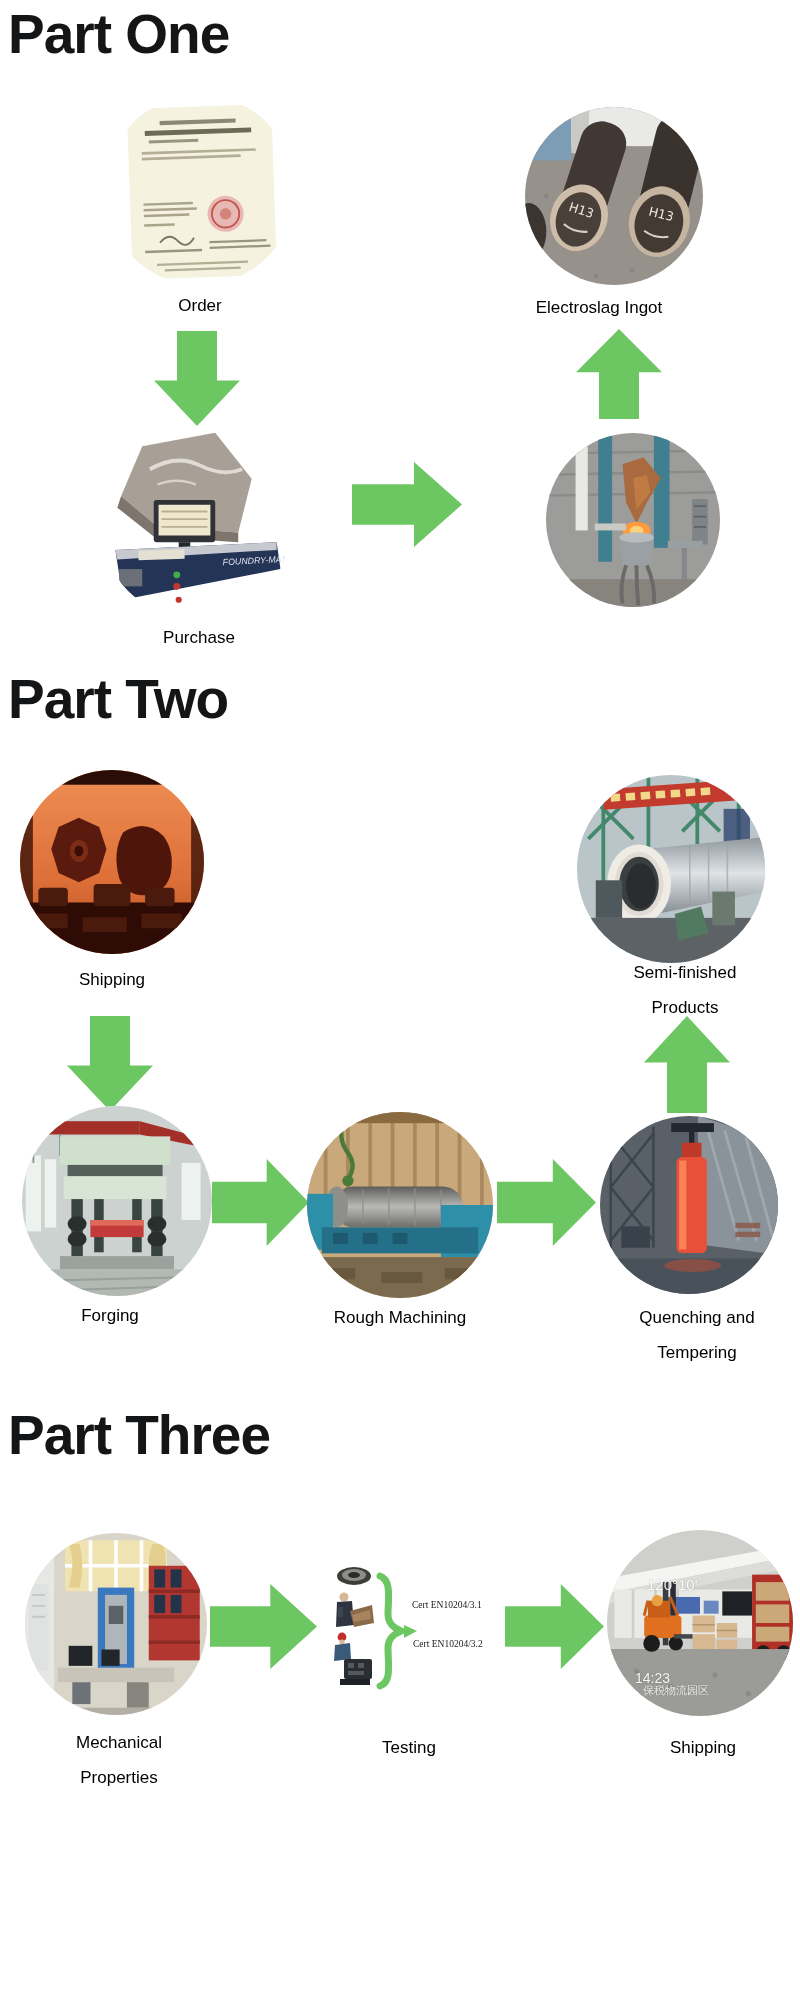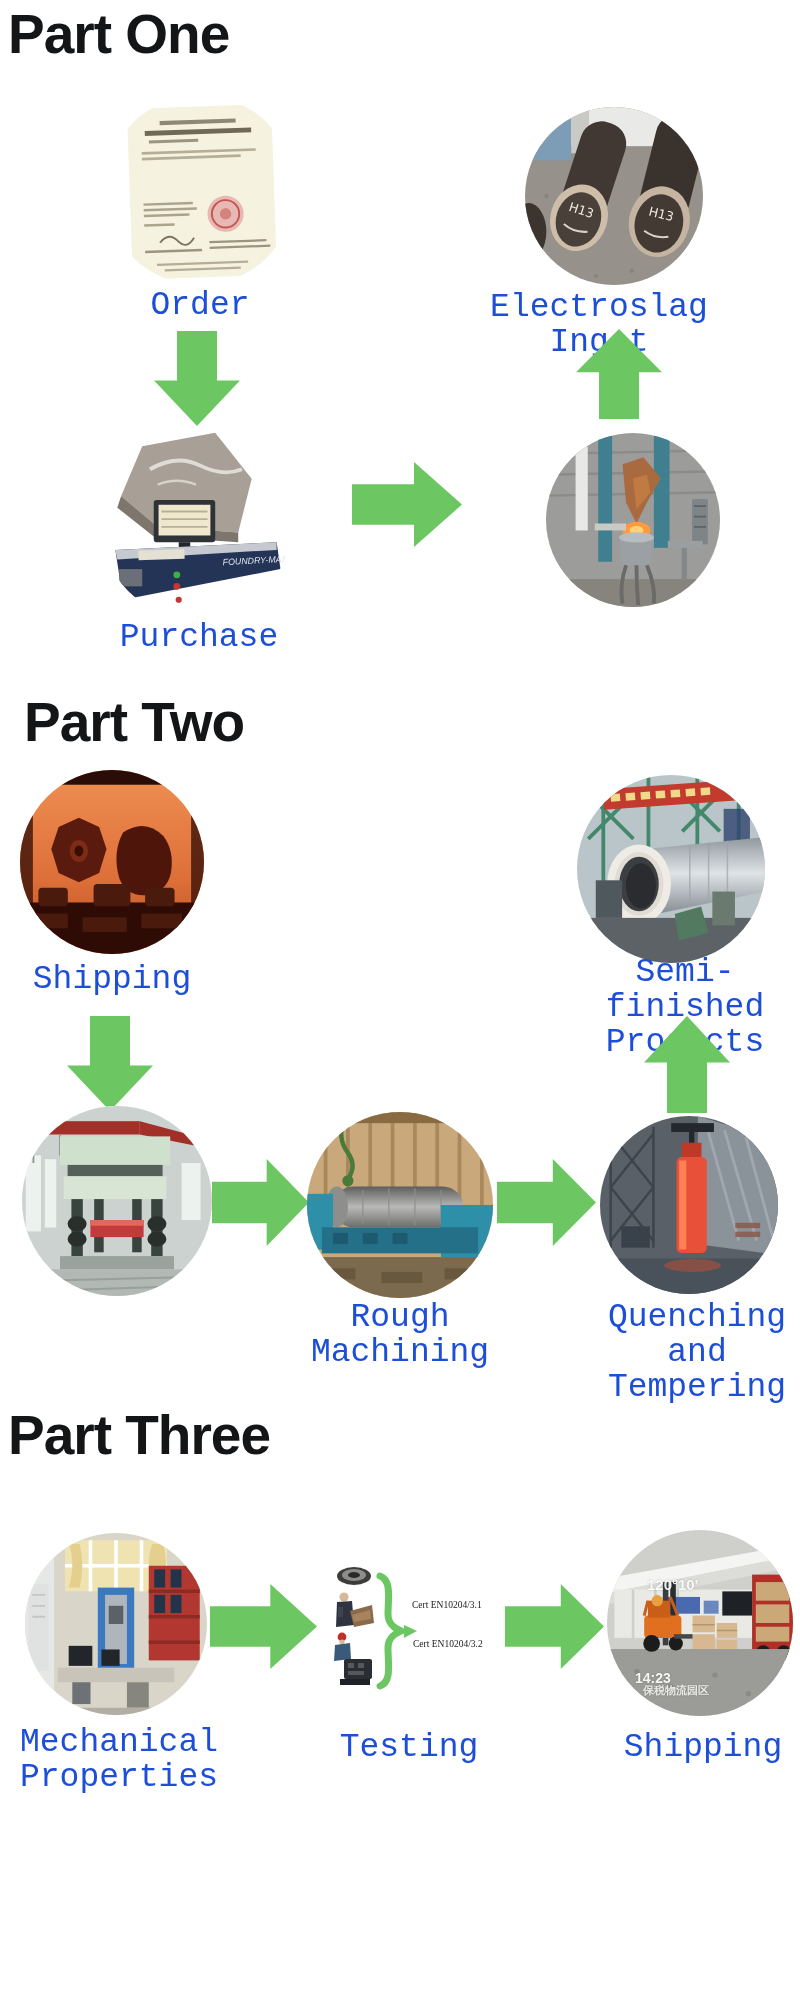--- a/index.html
+++ b/index.html
@@ -1,19 +1,19 @@
 <!DOCTYPE html>
 <html style="--green: #6cc763;"><head>
 <meta charset="utf-8">
 <style>
   html,body{margin:0;padding:0;background:#ffffff;}
   .canvas{position:relative;width:800px;height:2000px;background:#ffffff;overflow:hidden;
           font-family:"Liberation Sans","DejaVu Sans",sans-serif;color:#17181a;}
   .part-title{position:absolute;font-size:55px;font-weight:700;letter-spacing:-1px;color:#141517;white-space:nowrap;}
-  .node-label{position:absolute;font-size:33px;line-height:35px;text-align:center;color:#1d4ed8;font-family:Liberation Mono, monospace;}
+  .node-label{position:absolute;font-size:17px;line-height:35px;text-align:center;color:#000000;}
   .photo{position:absolute;border-radius:50%;overflow:hidden;background:#fff;}
   .photo svg{display:block;width:100%;height:100%;}
   .arrow{position:absolute;}
   .arrow svg{display:block;width:100%;height:100%;}
   .arrow polygon{fill:var(--green,#6cc763);}
   .cert-text{position:absolute;font-family:"Liberation Serif","DejaVu Serif",serif;font-size:9.5px;color:#1a1a1a;white-space:nowrap;}
   .ship-overlay{position:absolute;color:rgba(255,255,255,.92);font-size:12px;text-shadow:0 0 2px rgba(0,0,0,.25);white-space:nowrap;}
 </style>
 </head>
 <body>
@@ -164,21 +164,21 @@
           <line x1="44" y1="76" x2="40" y2="90"></line>
           <line x1="60" y1="76" x2="64" y2="90"></line>
         </g>
       <rect x="70" y="62" width="20" height="4" fill="#9aa0a2"></rect>
       <rect x="78" y="66" width="3" height="18" fill="#84888a"></rect>
     </svg>
   </div>
 
   <div class="node-label" style="left:99px;top:620px;width:200px;">Purchase</div>
 
-  <div class="part-title" style="left:8px;top:690px;margin-left:16px;">Part Two</div>
+  <div class="part-title" style="left:8px;top:667px;">Part Two</div>
 
   <div class="photo" style="left:20px;top:770px;width:184px;height:184px;">
     <svg viewBox="0 0 100 100" preserveAspectRatio="none">
       <defs>
         <linearGradient id="heatbg" x1="0" y1="0" x2="0" y2="1">
           <stop offset="0" stop-color="#ef8f54"></stop>
             <stop offset=".6" stop-color="#dd6f38"></stop>
             <stop offset="1" stop-color="#b44f22"></stop>
         </linearGradient>
       </defs>
@@ -392,20 +392,21 @@
       <rect x="0" y="80" width="100" height="20" fill="#49515a"></rect>
       <ellipse cx="52" cy="84" rx="16" ry="3.6" fill="#b0503a" opacity=".6"></ellipse>
       <rect x="12" y="62" width="16" height="12" fill="#39414a"></rect>
       <g fill="#8a5a4a" opacity=".85">
           <rect x="76" y="60" width="14" height="3"></rect>
           <rect x="76" y="65" width="14" height="3"></rect>
         </g>
     </svg>
   </div>
 
+  <div class="node-label" style="left:10px;top:1298px;width:200px;">Forging</div>
   <div class="node-label" style="left:280px;top:1300px;width:240px;">Rough Machining</div>
   <div class="node-label" style="left:587px;top:1300px;width:220px;">
     <div>Quenching and</div>
     <div>Tempering</div>
   </div>
 
   <div class="part-title" style="left:8px;top:1403px;">Part Three</div>
 
   <div class="photo" style="left:25px;top:1533px;width:182px;height:182px;">
     <svg viewBox="0 0 100 100" preserveAspectRatio="none">
@@ -492,21 +493,21 @@
   </div>
   <div class="cert-text" style="left:412px;top:1600px;">Cert EN10204/3.1</div>
   <div class="cert-text" style="left:413px;top:1639px;">Cert EN10204/3.2</div>
 
   <div class="arrow" style="left:505px;top:1584px;width:99px;height:85px;">
     <svg viewBox="0 0 110 84" preserveAspectRatio="none">
         <polygon points="0,22 62,22 62,0 110,42 62,84 62,62 0,62"></polygon>
       </svg>
   </div>
 
-  <div class="photo" style="left:607px;top:1530px;width:186px;height:186px;font-weight:bold;">
+  <div class="photo" style="left:607px;top:1530px;width:186px;height:186px;">
     <svg viewBox="0 0 100 100" preserveAspectRatio="none">
       <rect x="0" y="0" width="100" height="100" fill="#cfcfcb"></rect>
       <polygon points="0,26 100,8 100,14 0,34" fill="#f4f4f2"></polygon>
       <polygon points="0,34 100,14 100,20 0,40" fill="#dcdcd8"></polygon>
       <rect x="4" y="32" width="76" height="26" fill="#e9e9e5"></rect>
       <g stroke="#cfcfc9" stroke-width="1.4">
           <line x1="14" y1="32" x2="14" y2="58"></line>
           <line x1="26" y1="32" x2="26" y2="58"></line>
           <line x1="38" y1="32" x2="38" y2="58"></line>
         </g>

